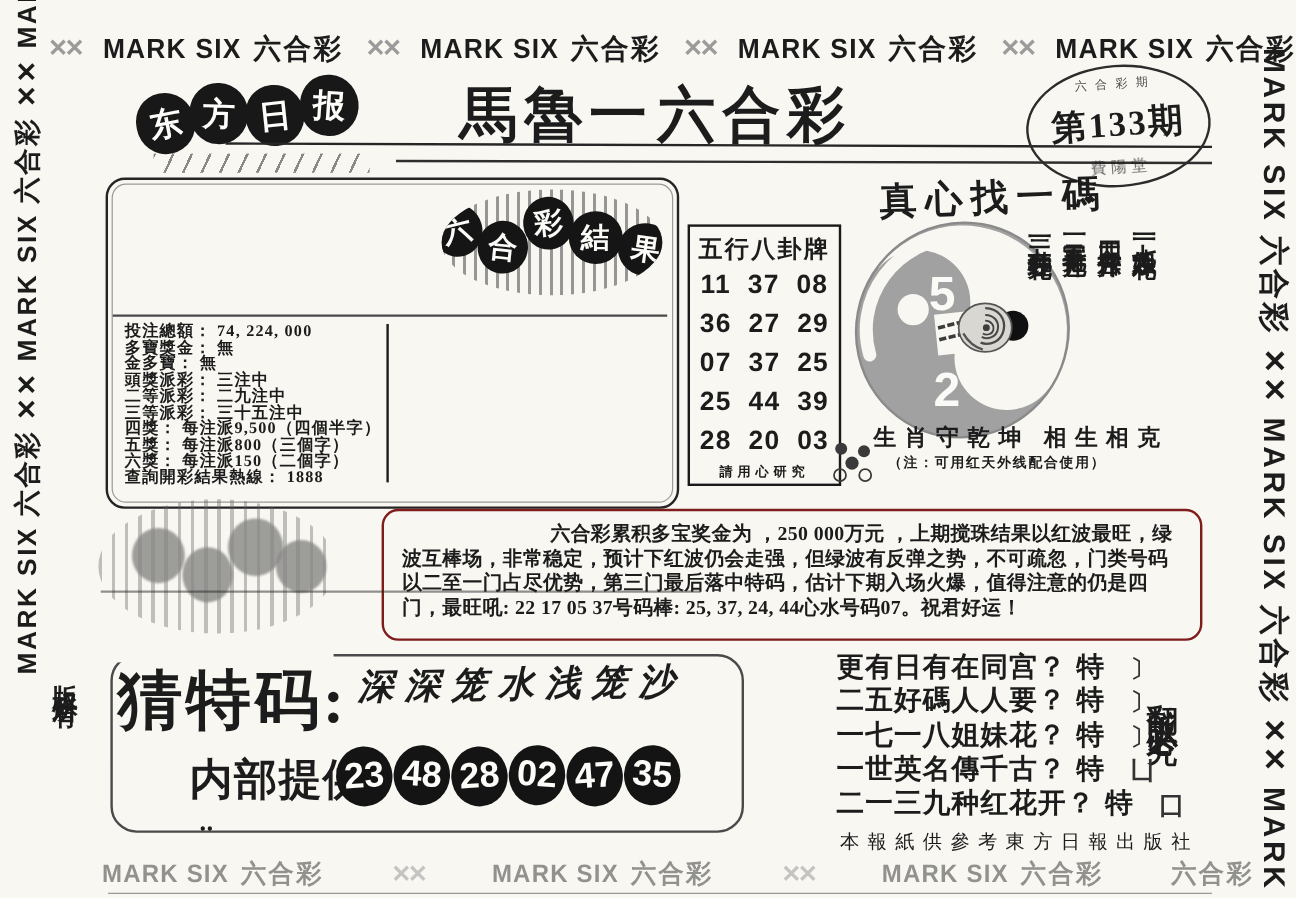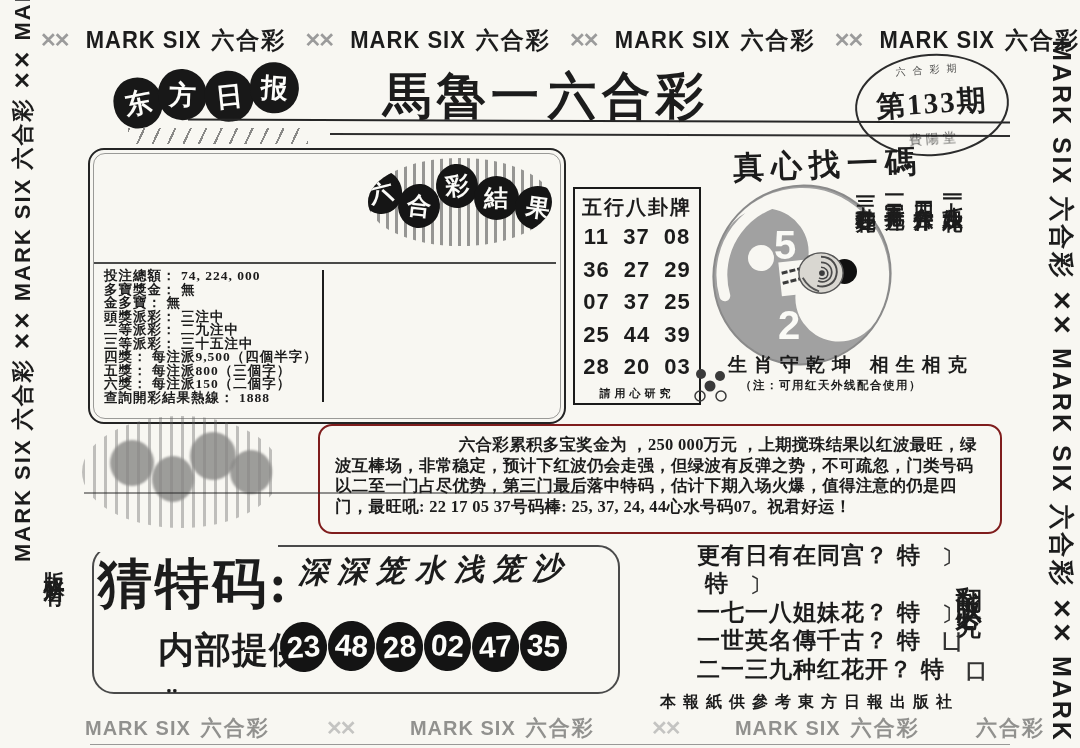--- a/index.html
+++ b/index.html
@@ -119,21 +119,21 @@
   .ball:nth-child(odd){transform:rotate(-4deg) translateY(1px)}
   .ball:nth-child(even){transform:rotate(4deg)}
   .guess-dots{left:166px;top:668px;font-size:22px;font-weight:700;letter-spacing:4px}
 
   
   .questions{left:697px;top:542px;width:300px}
   .q-row{display:flex;align-items:flex-end;height:28.5px;white-space:nowrap}
   .q-text{font-size:23px;font-weight:900;letter-spacing:1px}
   .q-mark{font-size:23px;font-weight:900;margin-left:8px}
   .q-box{font-size:20px;font-weight:700;color:#333;margin-left:22px}
-  .publisher{left:660px;top:692px;font-size:16px;font-weight:700;letter-spacing:7px;white-space:nowrap}
+  .publisher{left:700px;top:692px;font-size:16px;font-weight:400;letter-spacing:7px;white-space:nowrap}
   .bottom-rule{left:90px;top:744px;width:920px;border-top:1.5px solid rgba(60,60,60,.5)}
 </style>
 </head>
 <body>
 
 <div class="abs banner-top">
   <span class="xmark">✕✕</span>
   <span class="banner-grp">
     <span class="banner-lat">MARK SIX</span>
     <span class="banner-cjk cjk">六合彩</span>
@@ -286,20 +286,21 @@
 </div>
 <div class="abs guess-dots">‥</div>
 
 <div class="abs questions">
   <div class="q-row">
     <span class="q-text">更有日有在同宫？</span>
     <span class="q-mark">特</span>
     <span class="q-box">〕</span>
   </div>
   <div class="q-row">
+    <span class="q-text">二五好碼人人要？</span>
     <span class="q-mark">特</span>
     <span class="q-box">〕</span>
   </div>
   <div class="q-row">
     <span class="q-text">一七一八姐妹花？</span>
     <span class="q-mark">特</span>
     <span class="q-box">〕</span>
   </div>
   <div class="q-row">
     <span class="q-text">一世英名傳千古？</span>

